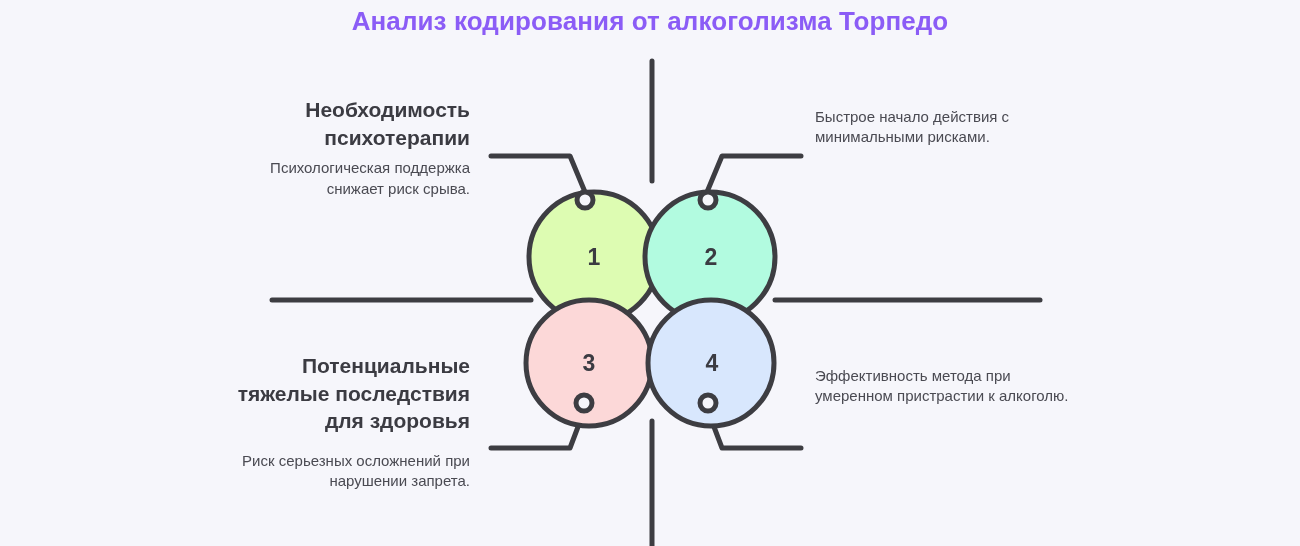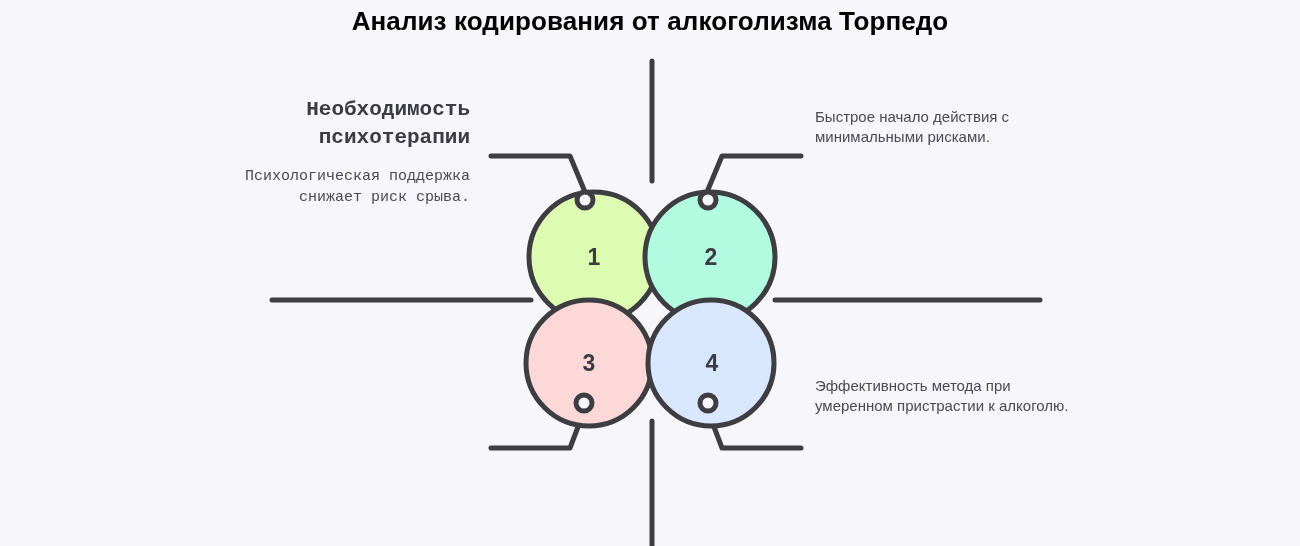--- a/index.html
+++ b/index.html
@@ -22,21 +22,21 @@
 
   
   .title {
     position: absolute;
     left: 0;
     top: 6px;
     width: 1300px;
     text-align: center;
     font-size: 26px;
     font-weight: bold;
-    color: #000000;
+    color: #8b5cf6;
     letter-spacing: 0.1px;
   }
 
   
   #diagram {
     position: absolute;
     left: 0;
     top: 0;
     width: 1300px;
     height: 546px;
@@ -66,24 +66,23 @@
   }
   .quad-right {
     text-align: left;
   }
 
   
   #quad-1 {
     left: 230px;
     top: 96px;
     width: 240px;
-    font-family: Liberation Mono, monospace;
   }
   #quad-1 .body {
-    margin-top: 16px;
+    margin-top: 7px;
   }
 
   
   #quad-2 {
     left: 815px;
     top: 78px;
     width: 255px;
   }
   #quad-2 .body {
     margin-top: 29px;
@@ -99,21 +98,21 @@
     margin-top: 16px;
   }
 
   
   #quad-4 {
     left: 815px;
     top: 358px;
     width: 255px;
   }
   #quad-4 .body {
-    margin-top: 18px;
+    margin-top: 8px;
   }
 
   .numlabel {
     font-family: "Liberation Sans", sans-serif;
     font-size: 23px;
     font-weight: bold;
     fill: #3b3b42;
   }
 </style>
 </head>
@@ -169,18 +168,22 @@
 
   <div class="quad quad-left" id="quad-1">
     <p class="head">Необходимость психотерапии</p>
     <p class="body">Психологическая поддержка снижает риск срыва.</p>
   </div>
 
   <div class="quad quad-right" id="quad-2">
     <p class="body">Быстрое начало действия с минимальными рисками.</p>
   </div>
 
+  <div class="quad quad-left" id="quad-3">
+    <p class="head">Потенциальные тяжелые последствия для здоровья</p>
+    <p class="body">Риск серьезных осложнений при нарушении запрета.</p>
+  </div>
 
   <div class="quad quad-right" id="quad-4">
     <p class="body">Эффективность метода при умеренном пристрастии к алкоголю.</p>
   </div>
 
 </div>
 
 </body></html>

